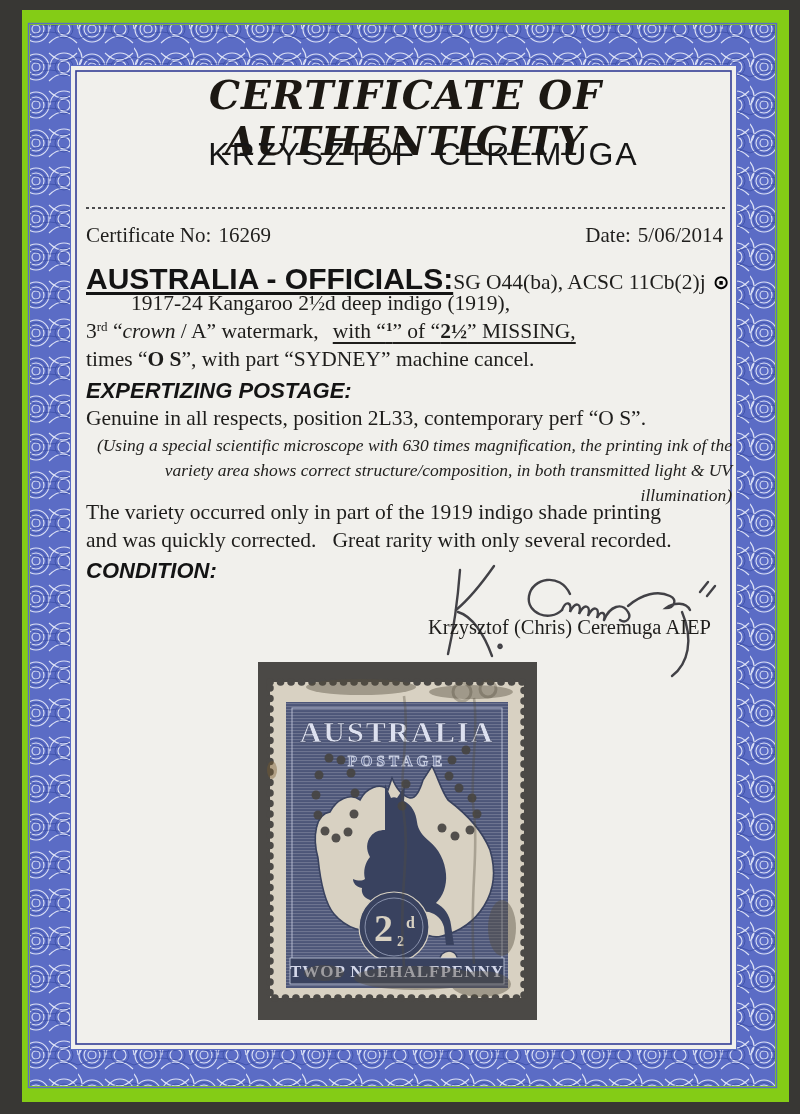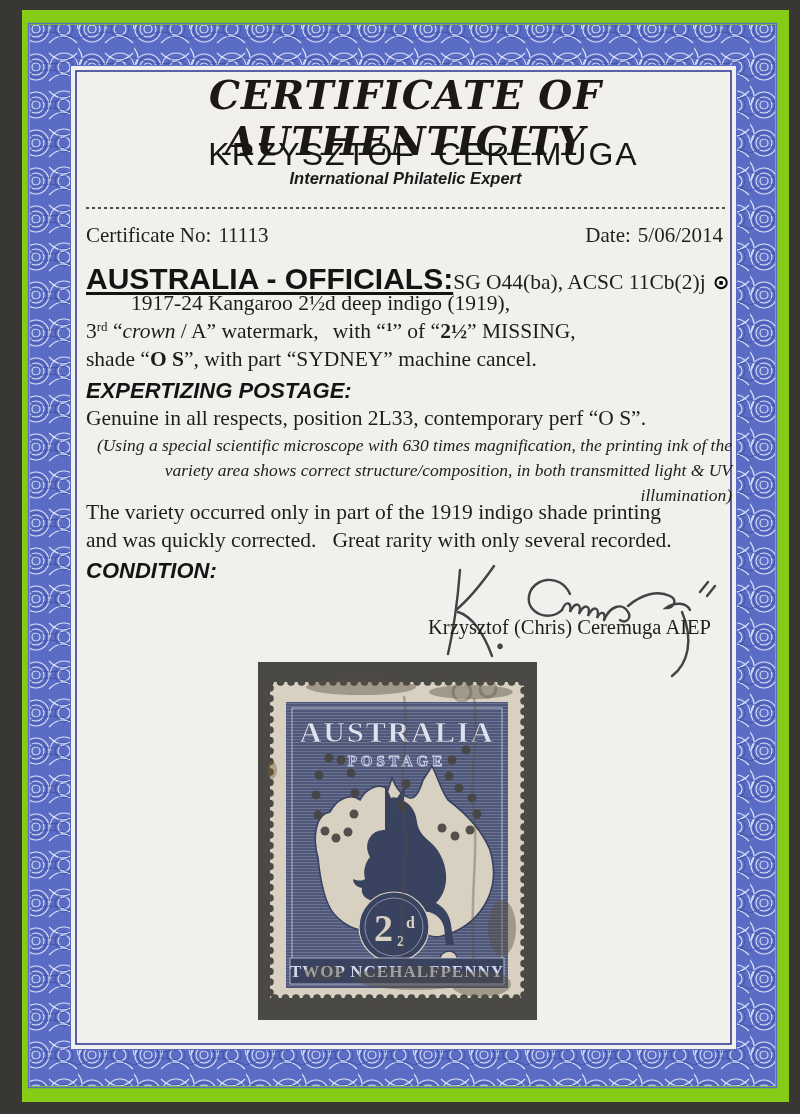--- a/index.html
+++ b/index.html
@@ -18,21 +18,21 @@
   .sep{height:2px;background:repeating-linear-gradient(90deg,#4b4b4d 0 3px,transparent 3px 6px);}
   .serif{font-size:21.5px;color:#1e1d1b;}
   .meta{font-size:21px;color:#201f1d;}
   .h-sans{font-family:"Liberation Sans",sans-serif;font-weight:bold;font-size:30px;color:#141414;
           text-decoration:underline;text-decoration-thickness:2.5px;text-underline-offset:3px;}
   .h-sans-it{font-family:"Liberation Sans",sans-serif;font-weight:bold;font-style:italic;
           font-size:22px;color:#141414;}
   .b{font-weight:bold;}
   .it{font-style:italic;}
   .sup{font-size:13px;vertical-align:7px;}
-  .uphrase{text-decoration-thickness:1.5px;text-underline-offset:4px;}
+  .uphrase{text-decoration:underline;text-decoration-thickness:1.5px;text-underline-offset:4px;}
   .gap{display:inline-block;width:14px;}
   .ml{margin-left:0;}
   .ml-s{margin-left:7px;}
   .note{font-size:17.5px;font-style:italic;line-height:25px;color:#22211f;}
   .symbol{font-family:"DejaVu Sans",sans-serif;font-size:20px;font-weight:bold;}
   .photo{position:absolute;left:236px;top:652px;width:279px;height:358px;background:#4b4946;}
   .signame{font-size:20.5px;color:#1e1d1b;}
 </style>
 </head>
 <body>
@@ -60,30 +60,29 @@
       </defs>
       <rect x="8" y="15" width="745" height="1061" fill="url(#gui)"></rect>
       <rect x="48" y="55" width="667" height="985" fill="#f1f0ec"></rect>
       <rect x="6.5" y="13.5" width="748" height="1064" fill="none" stroke="#5b6cc5" stroke-width="1.4"></rect>
       <rect x="48.5" y="55.5" width="666" height="984" fill="none" stroke="#5b6cc5" stroke-width="1"></rect>
       <rect x="54" y="61" width="655" height="973" fill="none" stroke="#333d95" stroke-width="1.6"></rect>
     </svg>
 
     <div class="abs center title" style="top:62px;">CERTIFICATE OF AUTHENTICITY</div>
     <div class="abs center expert" style="top:126px;">KRZYSZTOF&nbsp; CEREMUGA</div>
-    <div class="abs center expert-sub" style="top:159px;">International Philatelic Expert</div>
     <div class="abs sep" style="top:197px;left:64px;width:640px;"></div>
 
-    <div class="abs meta" style="top:213px;left:64px;"><span>Certificate No:</span><span class="ml-s">11113</span></div>
+    <div class="abs meta" style="top:213px;left:64px;"><span>Certificate No:</span><span class="ml-s">16269</span></div>
     <div class="abs meta" style="top:213px;right:66px;"><span>Date:</span><span class="ml-s">5/06/2014</span></div>
 
     <div class="abs" style="top:252px;left:64px;"><span class="h-sans">AUSTRALIA - OFFICIALS:</span><span class="serif ml">SG O44(ba), ACSC 11Cb(2)j</span><span class="symbol ml-s">⊙</span></div>
     <div class="abs serif" style="top:281px;left:64px;margin-left:45px;">1917-24 Kangaroo 2½d deep indigo (1919),</div>
     <div class="abs serif" style="top:309px;left:64px;"><span>3</span><span class="sup">rd</span><span> “</span><span class="it">crown</span><span> / A” watermark,</span><span class="gap"></span><span class="uphrase"><span>with “</span><span class="sup b">1</span><span>” of “</span><span class="b">2½</span><span>” MISSING,</span></span></div>
-    <div class="abs serif" style="top:337px;left:64px;"><span>shade “</span><span class="b">O S</span><span>”, with part “SYDNEY” machine cancel.</span></div>
+    <div class="abs serif" style="top:337px;left:64px;"><span>times “</span><span class="b">O S</span><span>”, with part “SYDNEY” machine cancel.</span></div>
 
     <div class="abs h-sans-it" style="top:368px;left:64px;">EXPERTIZING POSTAGE:</div>
     <div class="abs serif" style="top:396px;left:64px;">Genuine in all respects, position 2L33, contemporary perf “O S”.</div>
     <div class="abs note" style="top:423px;left:66px;width:644px;text-align:right;">(Using a special scientific microscope with 630 times magnification, the printing ink of the variety area shows correct structure/composition, in both transmitted light &amp; UV illumination)</div>
     <div class="abs serif" style="top:490px;left:64px;">The variety occurred only in part of the 1919 indigo shade printing</div>
     <div class="abs serif" style="top:518px;left:64px;">and was quickly corrected.&nbsp;&nbsp; Great rarity with only several recorded.</div>
 
     <div class="abs h-sans-it" style="top:548px;left:64px;">CONDITION:</div>
 
     <svg class="abs" style="left:420px;top:546px;" width="300" height="126">

